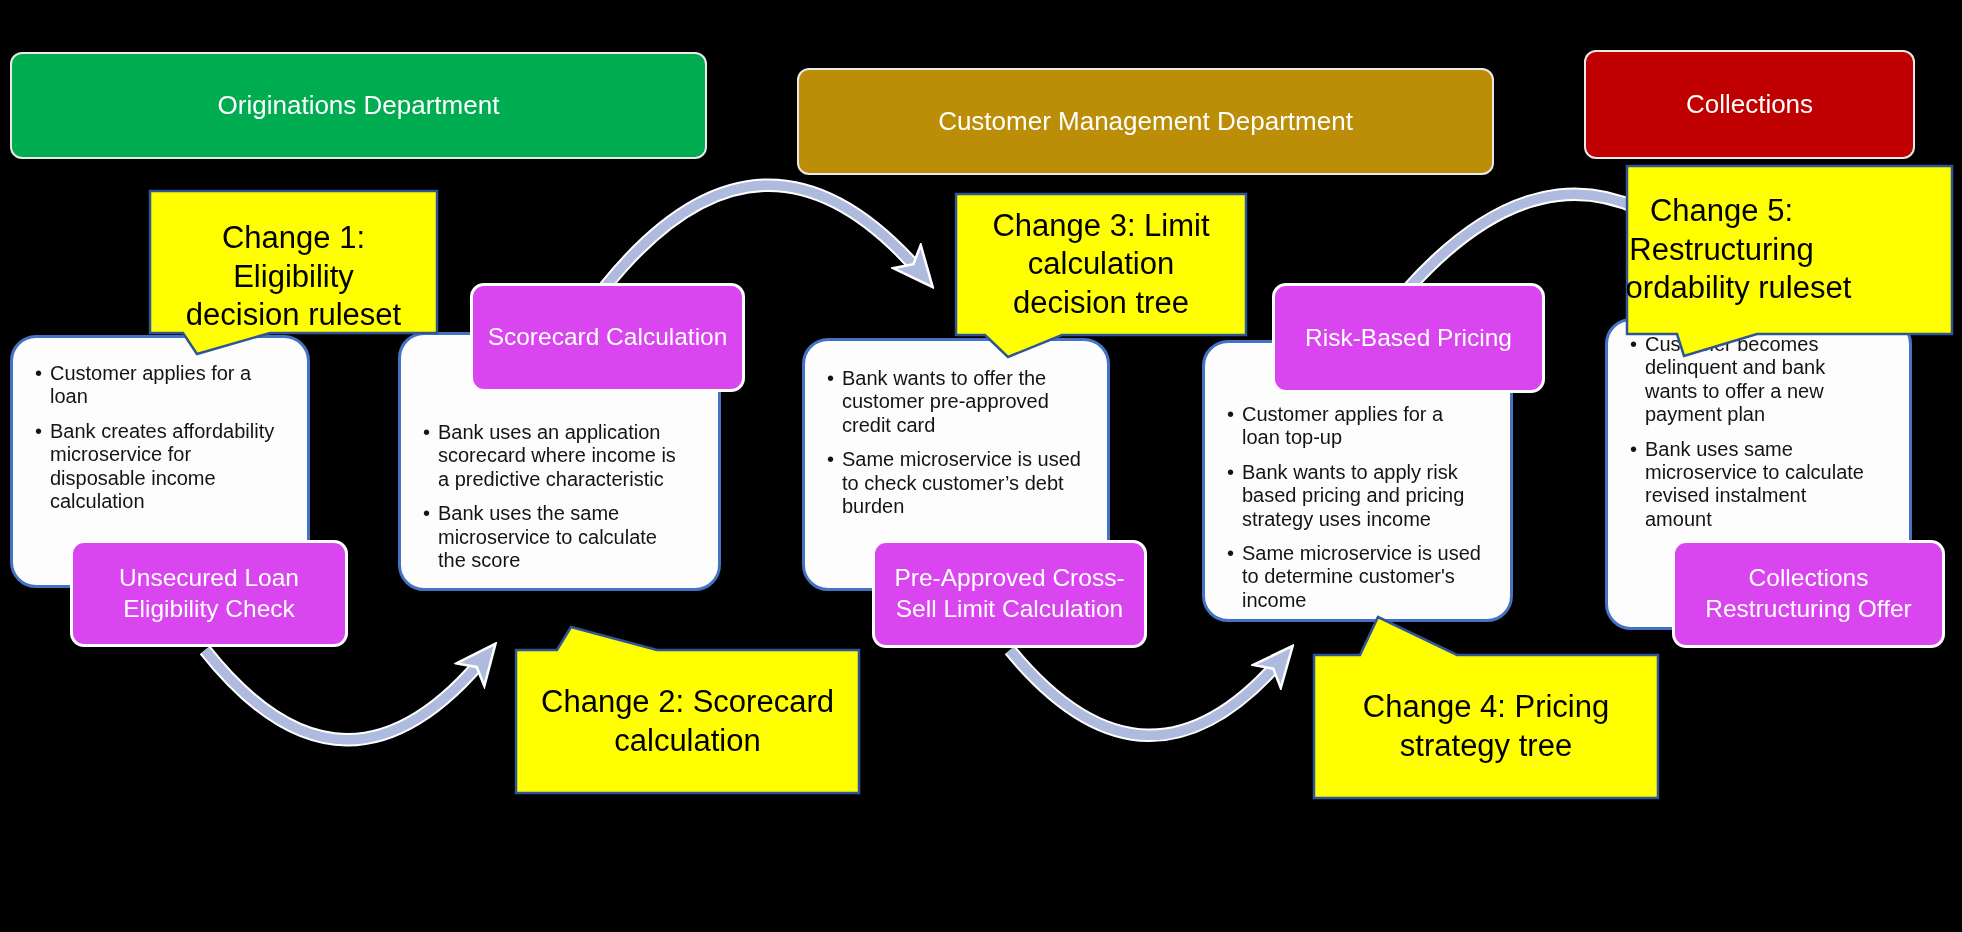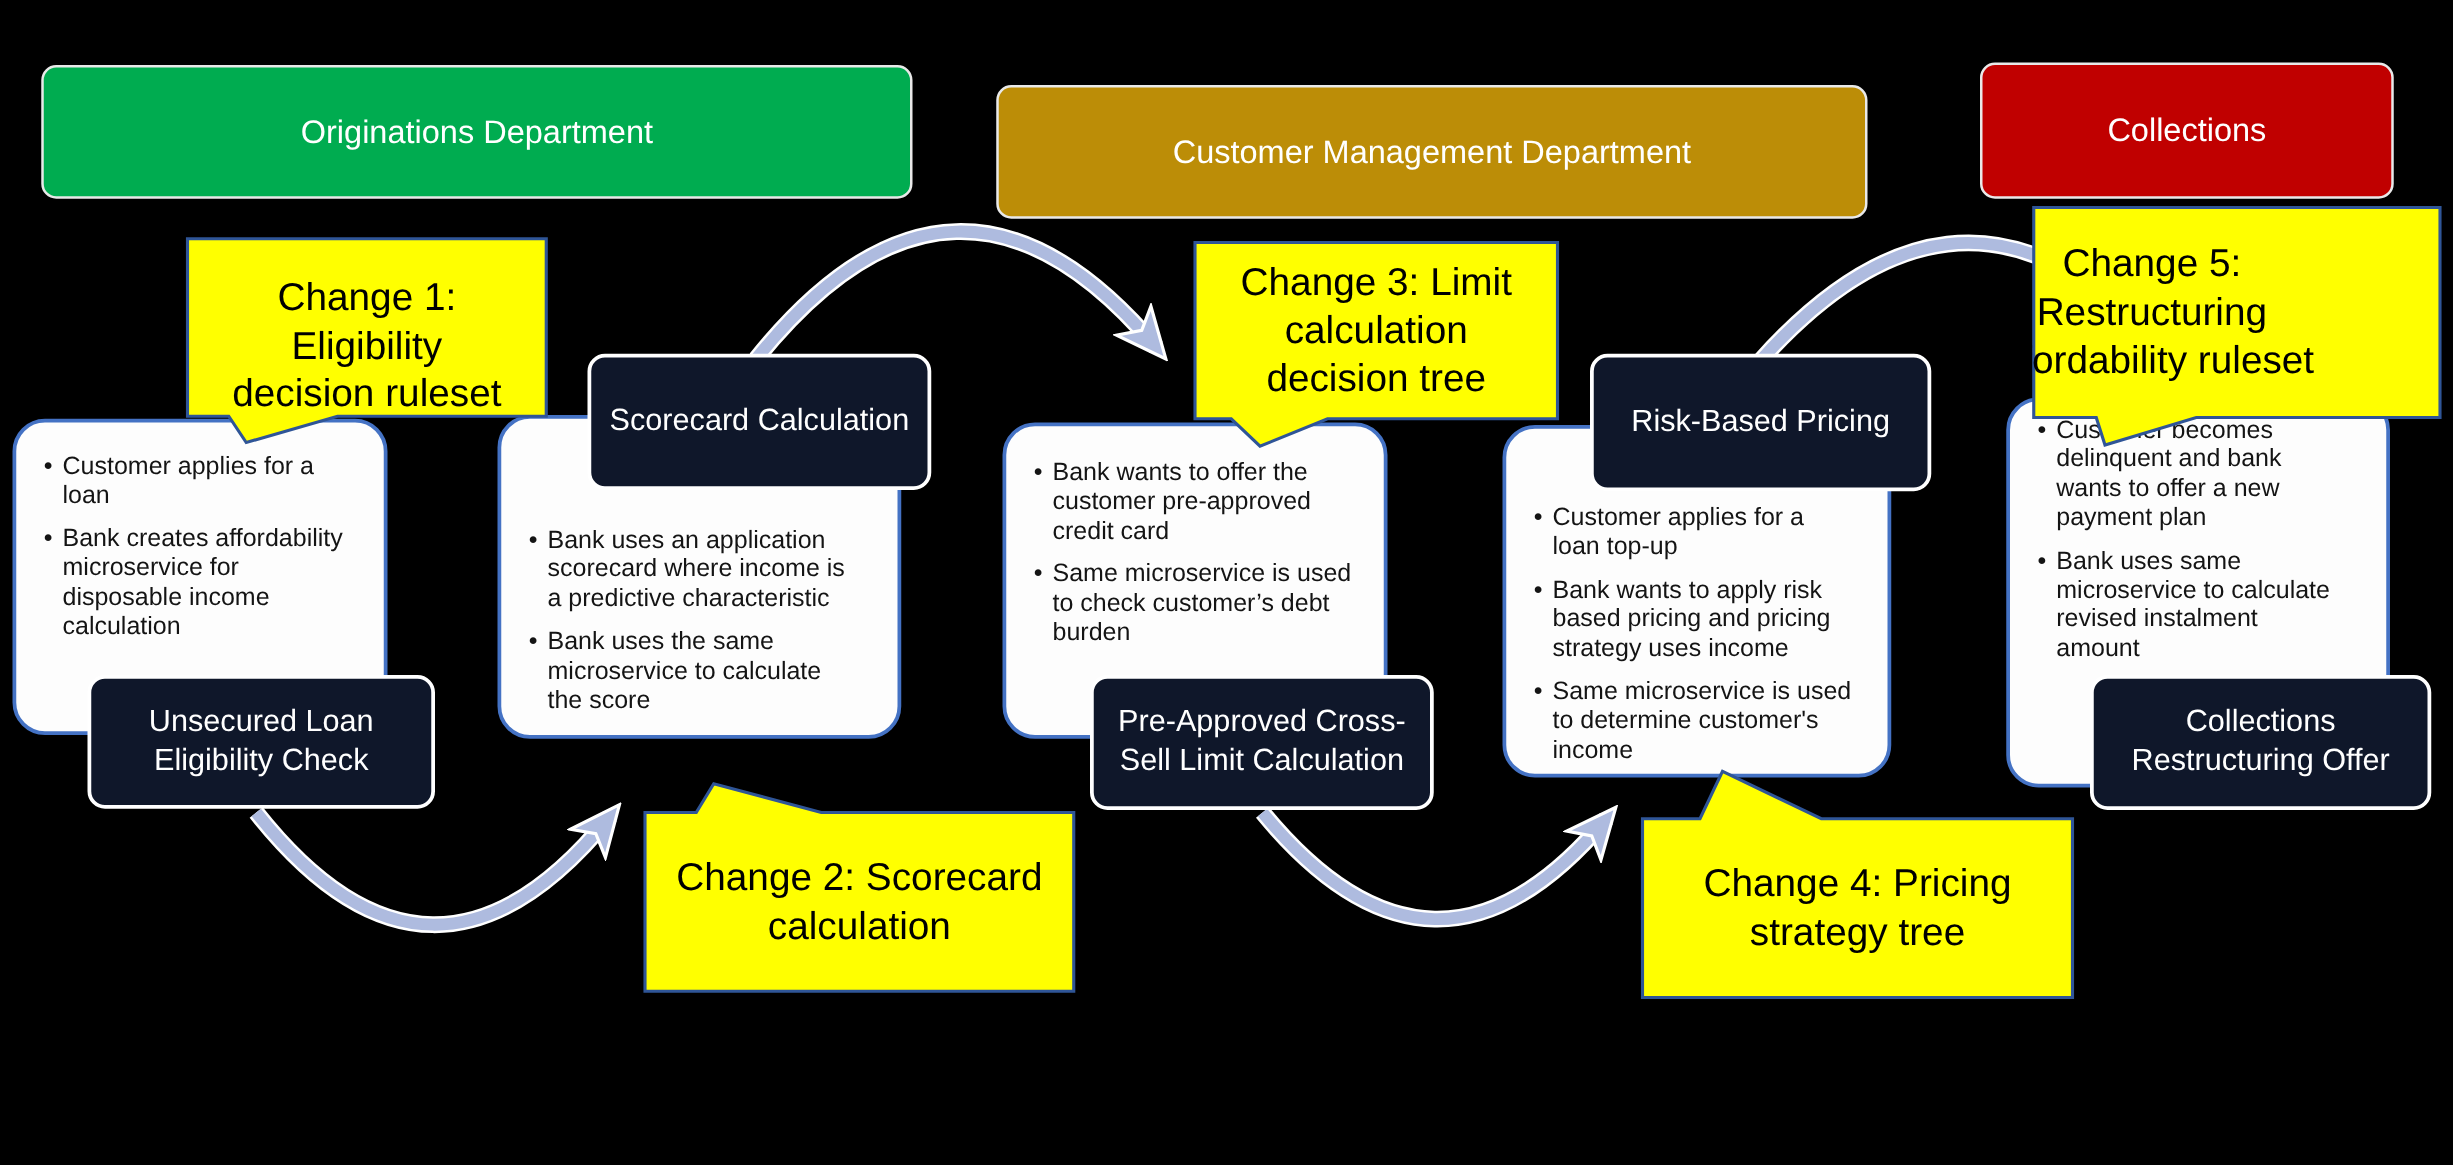--- a/index.html
+++ b/index.html
@@ -17,38 +17,38 @@
     box-sizing:border-box;z-index:1;color:#141414;
   }
   .note ul{list-style:none;margin:0;padding:0 12px 0 22px;}
   .note li{
     position:relative;padding-left:15px;margin-bottom:11px;
     font-size:20px;line-height:23.4px;white-space:pre-line;
   }
   .note li::before{content:"\2022";position:absolute;left:0;top:0;}
   .service{
     position:absolute;display:flex;align-items:center;justify-content:center;
-    background:#0f172a;border:3px solid #fff;border-radius:14px;box-sizing:border-box;
+    background:#d946ef;border:3px solid #fff;border-radius:14px;box-sizing:border-box;
     color:#fff;font-size:24.5px;line-height:1.26;text-align:center;white-space:pre-line;
     z-index:3;padding:0 6px;
   }
   .callout-text{
     position:absolute;display:flex;align-items:center;justify-content:center;
     color:#000;font-size:31px;line-height:1.24;text-align:center;white-space:pre-line;
     z-index:5;
   }
   svg.layer{position:absolute;left:0;top:0;z-index:2;}
   svg.layer.callouts{z-index:4;}
 </style>
 </head>
 <body>
 
 <div id="canvas">
 
-  <div class="dept" style="left:10px;top:52px;width:697px;height:107px;background:#00AC50;margin-left:23px;">
+  <div class="dept" style="left:10px;top:52px;width:697px;height:107px;background:#00AC50;">
     <span>Originations Department</span>
   </div>
   <div class="dept" style="left:797px;top:52px;width:697px;height:107px;background:#BC8D07;margin-top:16px;">
     <span>Customer Management Department</span>
   </div>
   <div class="dept" style="left:1584px;top:50px;width:331px;height:109px;background:#C00000;">
     <span>Collections</span>
   </div>
 
   <div class="note" style="left:10px;top:335px;width:300px;height:253px;">

